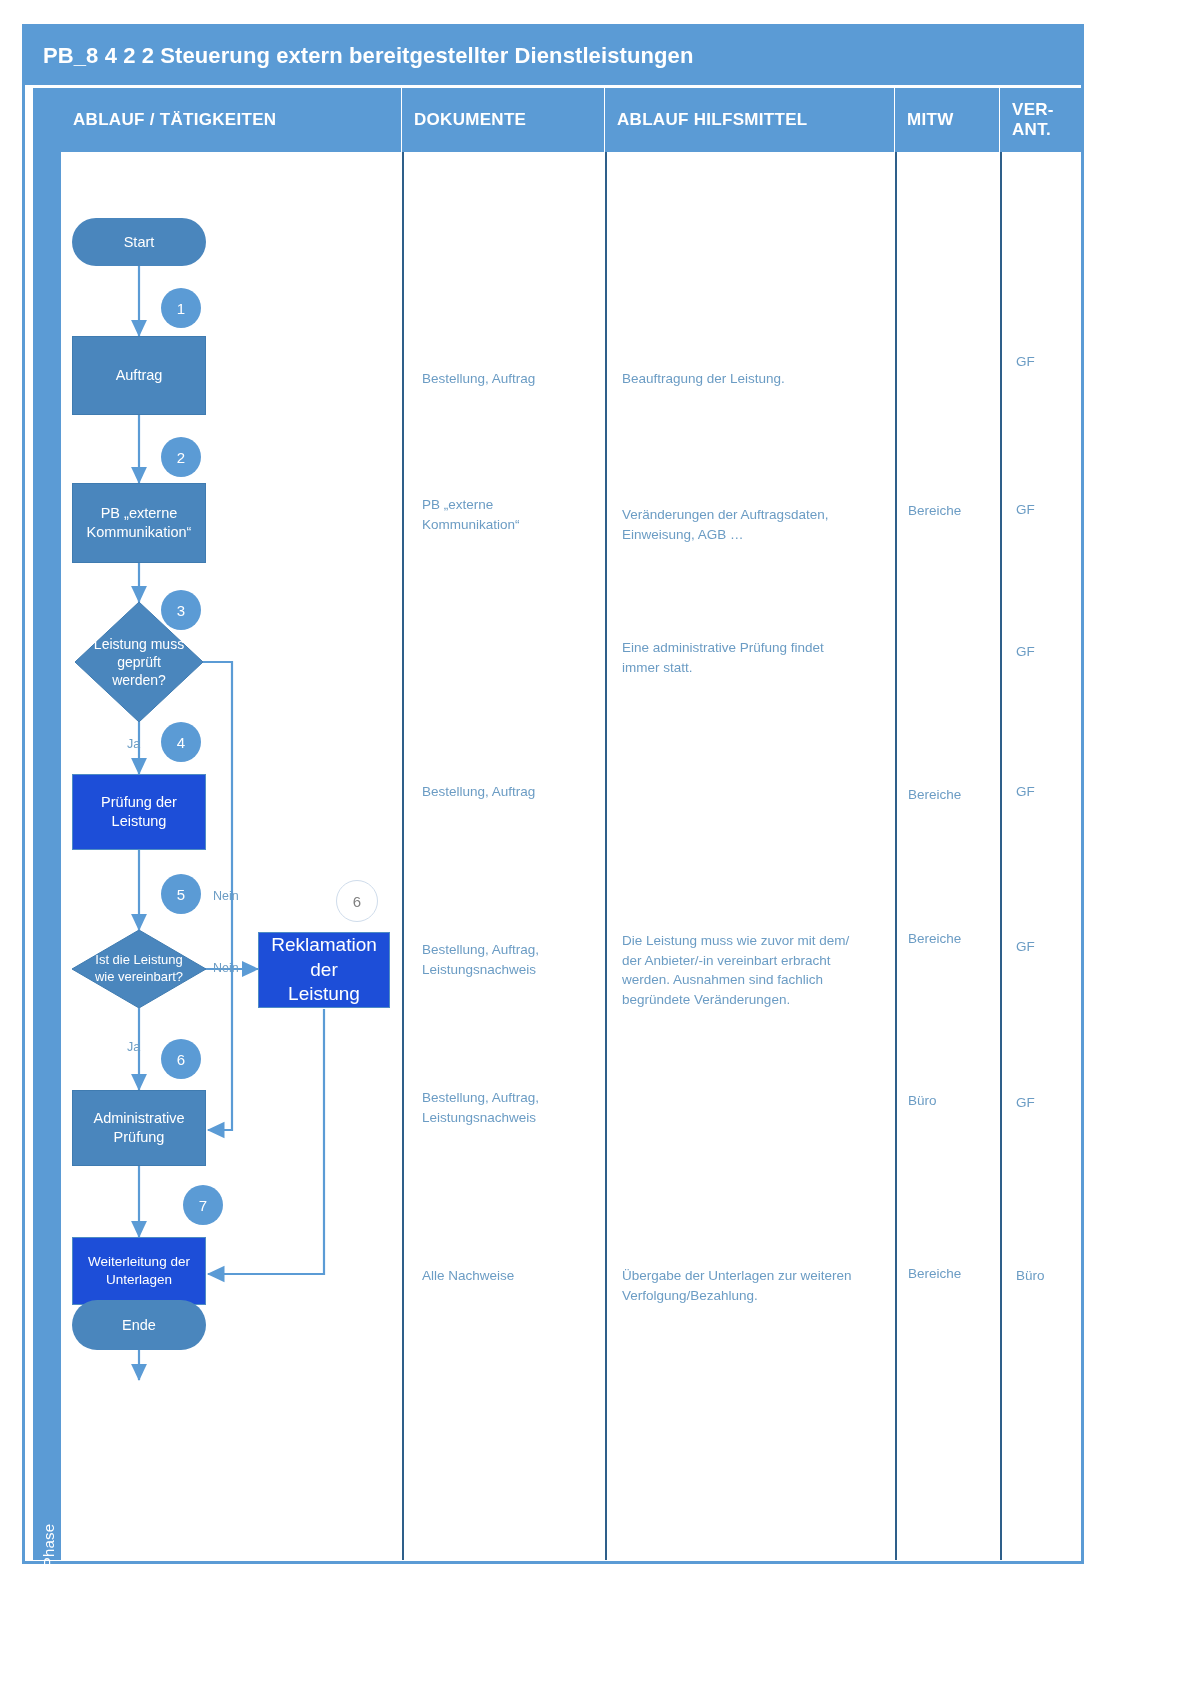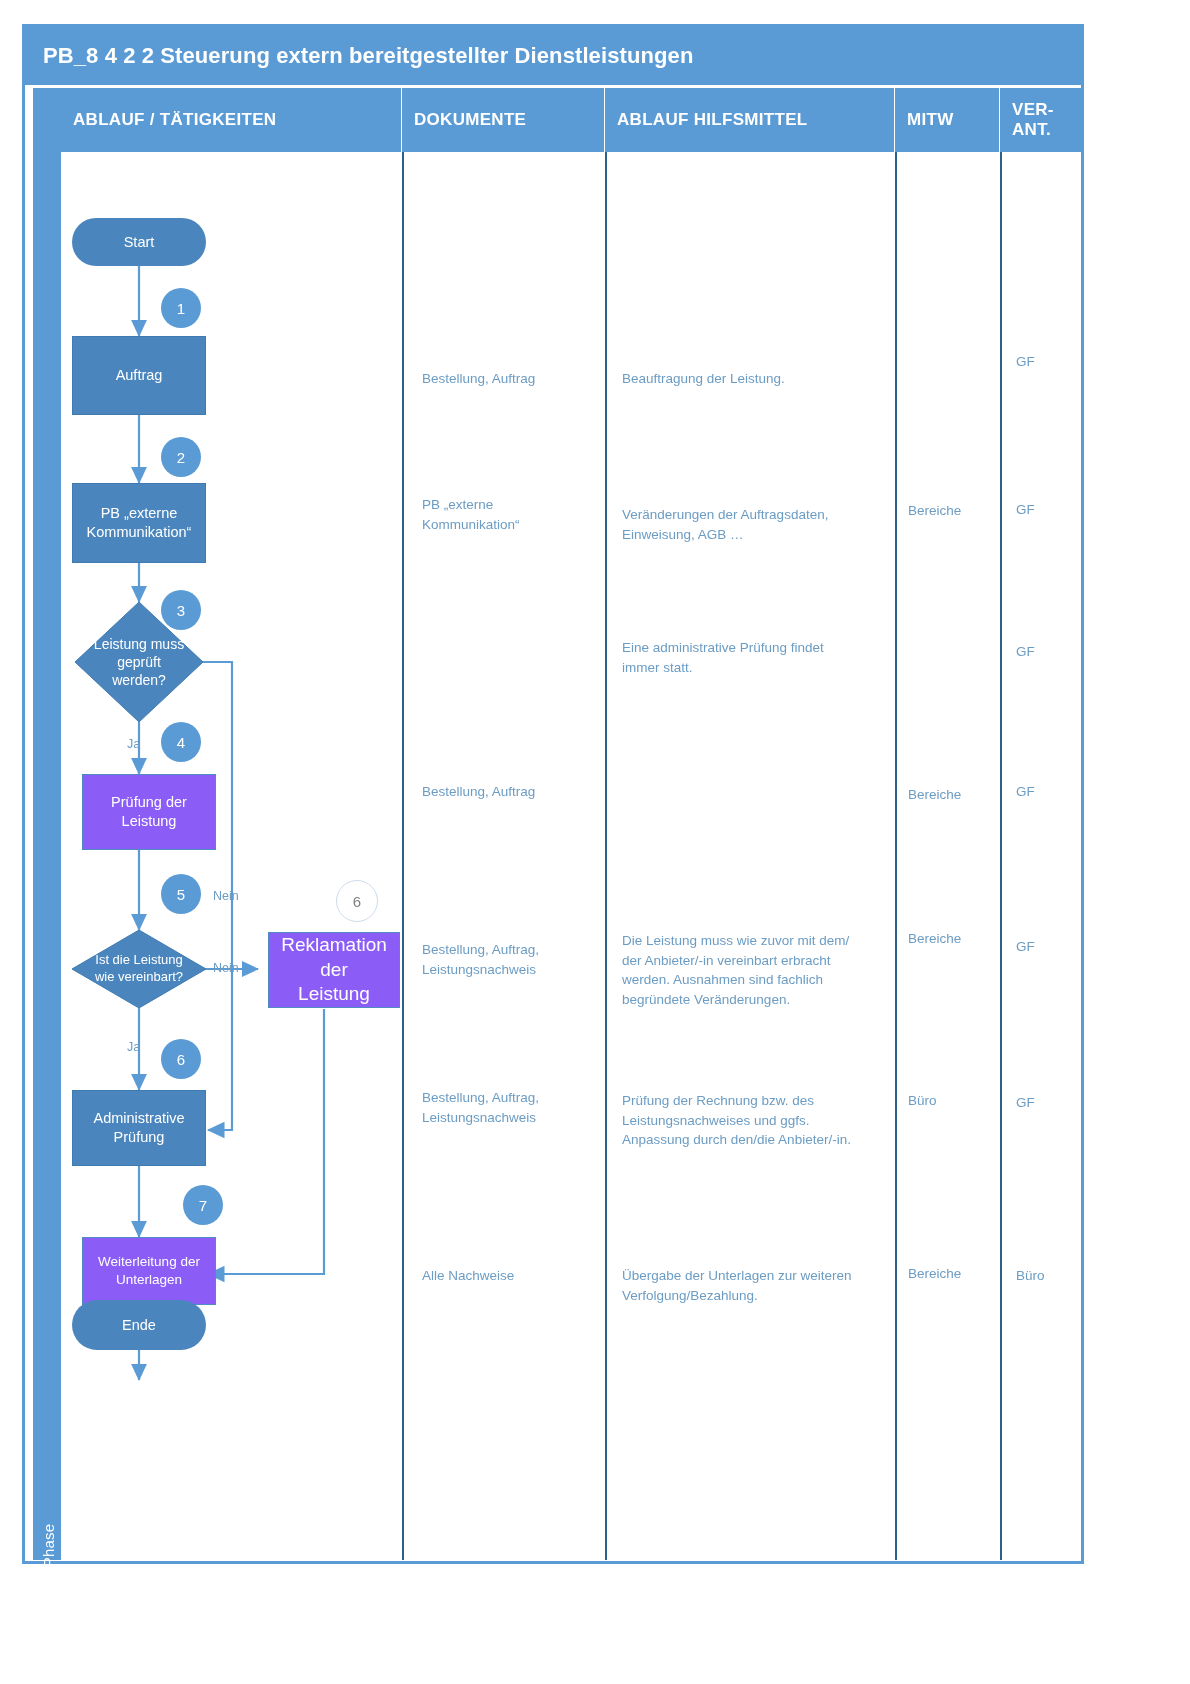--- a/index.html
+++ b/index.html
@@ -135,23 +135,22 @@
     color: #ffffff;
     font-size: 14.5px;
     line-height: 1.3;
   }
   .shape.terminator {
     background: #4a86bd;
     border-radius: 40px;
     border: 1px solid #3f7ba f;
   }
   .shape.process {
-    background: #8b5cf6;
+    background: #1d4ed8;
     border: 1px solid #4e8cc4;
-    margin-left: 10px;
   }
   .shape.process-dark {
     background: #4a86bd;
     border: 1px solid #3f7bb0;
   }
   .shape.process .lbl, .shape.process-dark .lbl, .shape.terminator .lbl {
     padding: 0 6px;
   }
 
   
@@ -386,23 +385,20 @@
 
   <div class="cell-text" style="left:622px; top:369px; width:265px;">Beauftragung der Leistung.</div>
   <div class="cell-text" style="left:622px; top:505px; width:265px;">Veränderungen der Auftragsdaten,
 Einweisung, AGB …</div>
   <div class="cell-text" style="left:622px; top:638px; width:265px;">Eine administrative Prüfung findet
 immer statt.</div>
   <div class="cell-text" style="left:622px; top:931px; width:265px;">Die Leistung muss wie zuvor mit dem/
 der Anbieter/-in vereinbart erbracht
 werden. Ausnahmen sind fachlich
 begründete Veränderungen.</div>
-  <div class="cell-text" style="left:622px; top:1091px; width:265px;">Prüfung der Rechnung bzw. des
-Leistungsnachweises und ggfs.
-Anpassung durch den/die Anbieter/-in.</div>
   <div class="cell-text" style="left:622px; top:1266px; width:265px;">Übergabe der Unterlagen zur weiteren
 Verfolgung/Bezahlung.</div>
 
   <div class="cell-text" style="left:908px; top:369px; width:88px;"></div>
   <div class="cell-text" style="left:908px; top:501px; width:88px;">Bereiche</div>
   <div class="cell-text" style="left:908px; top:640px; width:88px;"></div>
   <div class="cell-text" style="left:908px; top:785px; width:88px;">Bereiche</div>
   <div class="cell-text" style="left:908px; top:929px; width:88px;">Bereiche</div>
   <div class="cell-text" style="left:908px; top:1091px; width:88px;">Büro</div>
   <div class="cell-text" style="left:908px; top:1264px; width:88px;">Bereiche</div>

